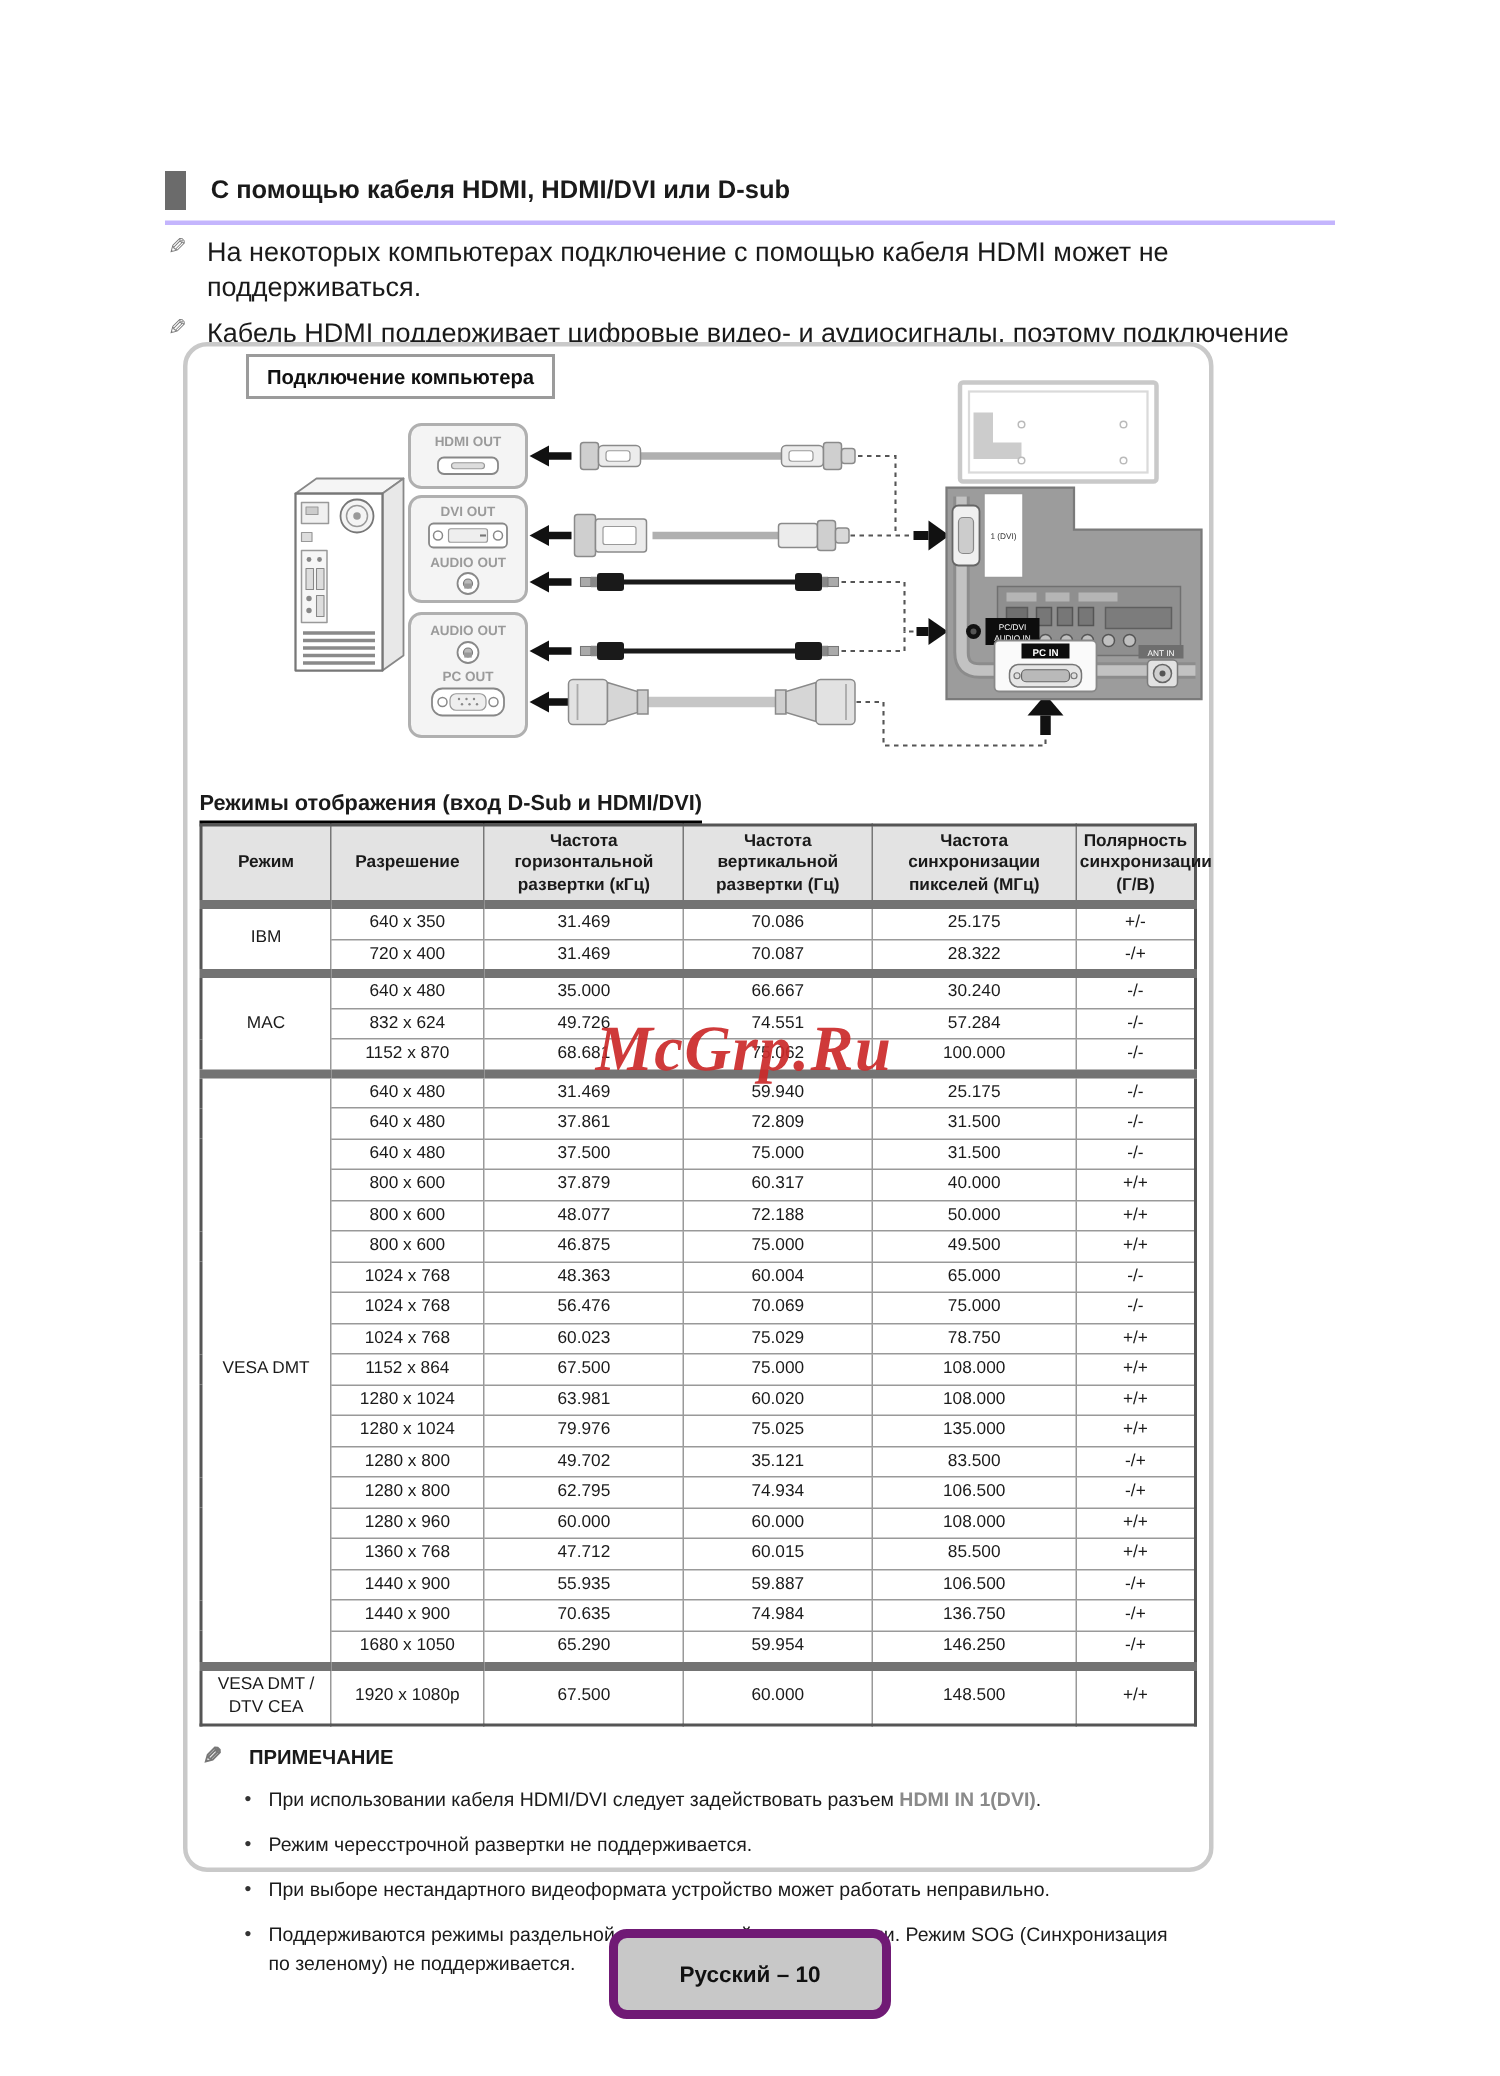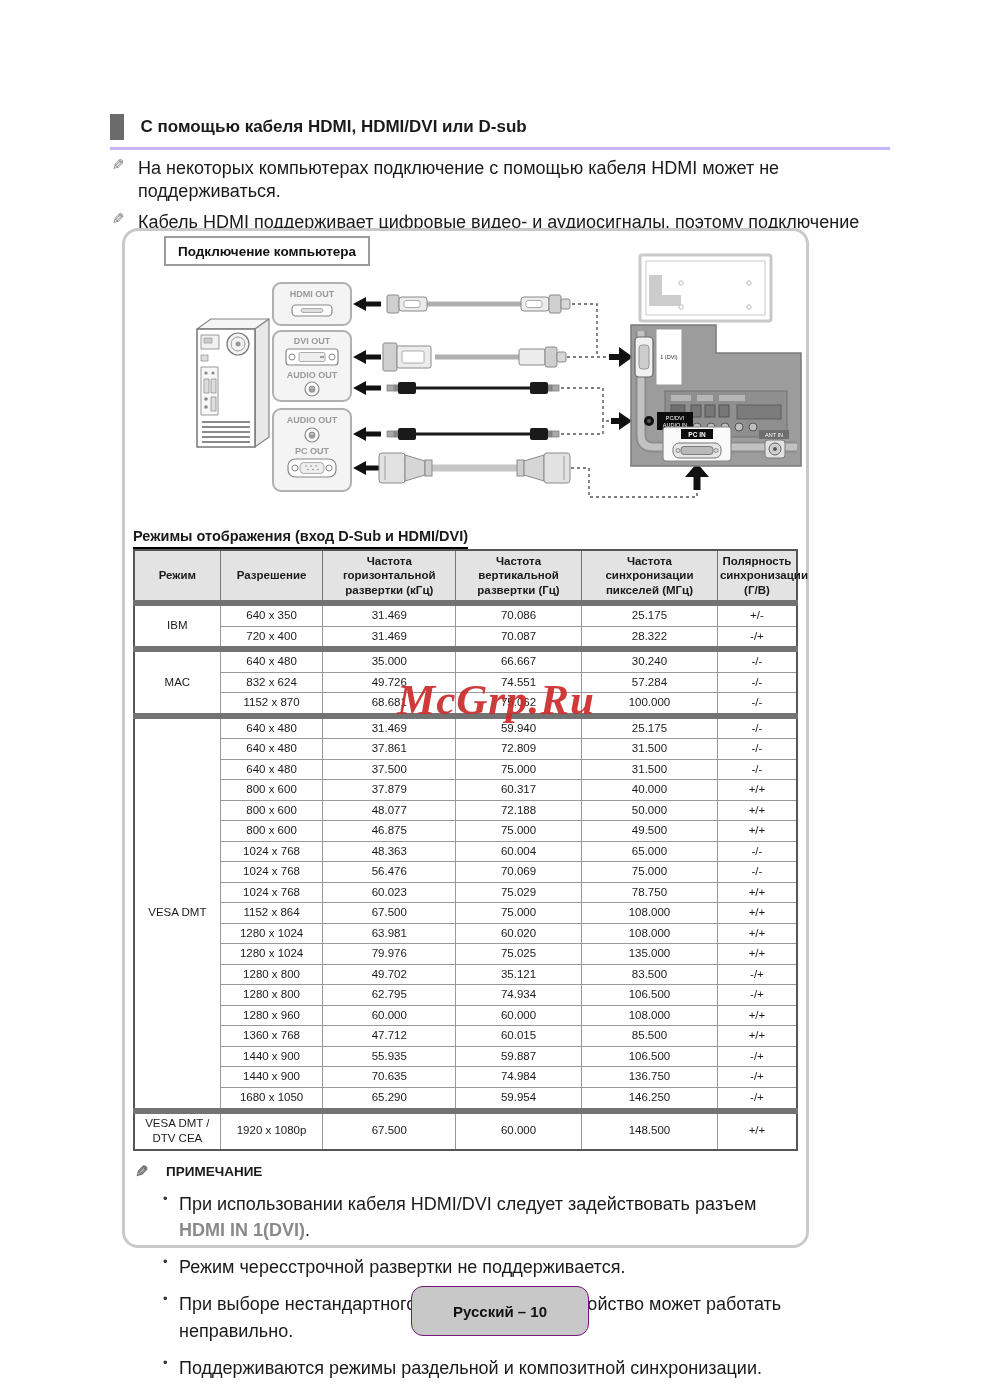--- a/index.html
+++ b/index.html
@@ -42,27 +42,27 @@
   
   .watermark{position:absolute;left:272px;top:444px;z-index:5;
              font-family:"Liberation Serif",serif;font-style:italic;font-weight:bold;
              font-size:43px;color:#cc2a2a;letter-spacing:1px;opacity:.92;pointer-events:none;}
 
   
   .notes-section{padding:12px 16px 0 10px;}
   .notes-header{font-size:13.5px;font-weight:bold;display:flex;gap:13px;align-items:center;}
   .notes-header .pencil{font-size:16px;}
   .notes-bullets{margin:4px 0 0 28px;}
-  .bullet-row{position:relative;padding-left:16px;margin-top:11px;font-size:18px;line-height:1.45;}
+  .bullet-row{position:relative;padding-left:16px;margin-top:11px;font-size:13px;line-height:1.45;}
   .bullet-row::before{content:"•";position:absolute;left:0;top:-1px;font-size:13px;color:#333;}
   .note-em{color:#8a8a8a;font-weight:bold;}
 
   
   .footer-badge{position:absolute;left:50%;top:1286px;transform:translateX(-50%);
-                width:176px;height:48px;background:#c8c8c8;border:1px solid #701a75;
+                width:176px;height:48px;background:#c8c8c8;border:6px solid #701a75;
                 border-radius:12px;display:flex;align-items:center;justify-content:center;
                 font-size:15px;font-weight:bold;color:#111;}
 </style>
 </head>
 <body>
 
 <div class="page">
 
   <div class="section-header">
     <span class="section-bar"></span>

